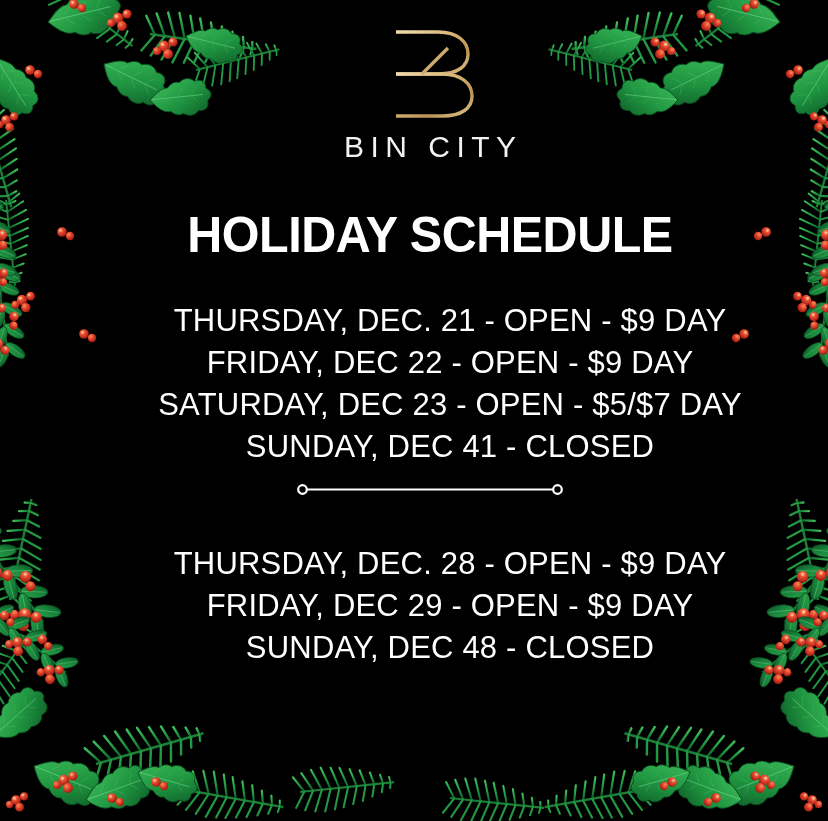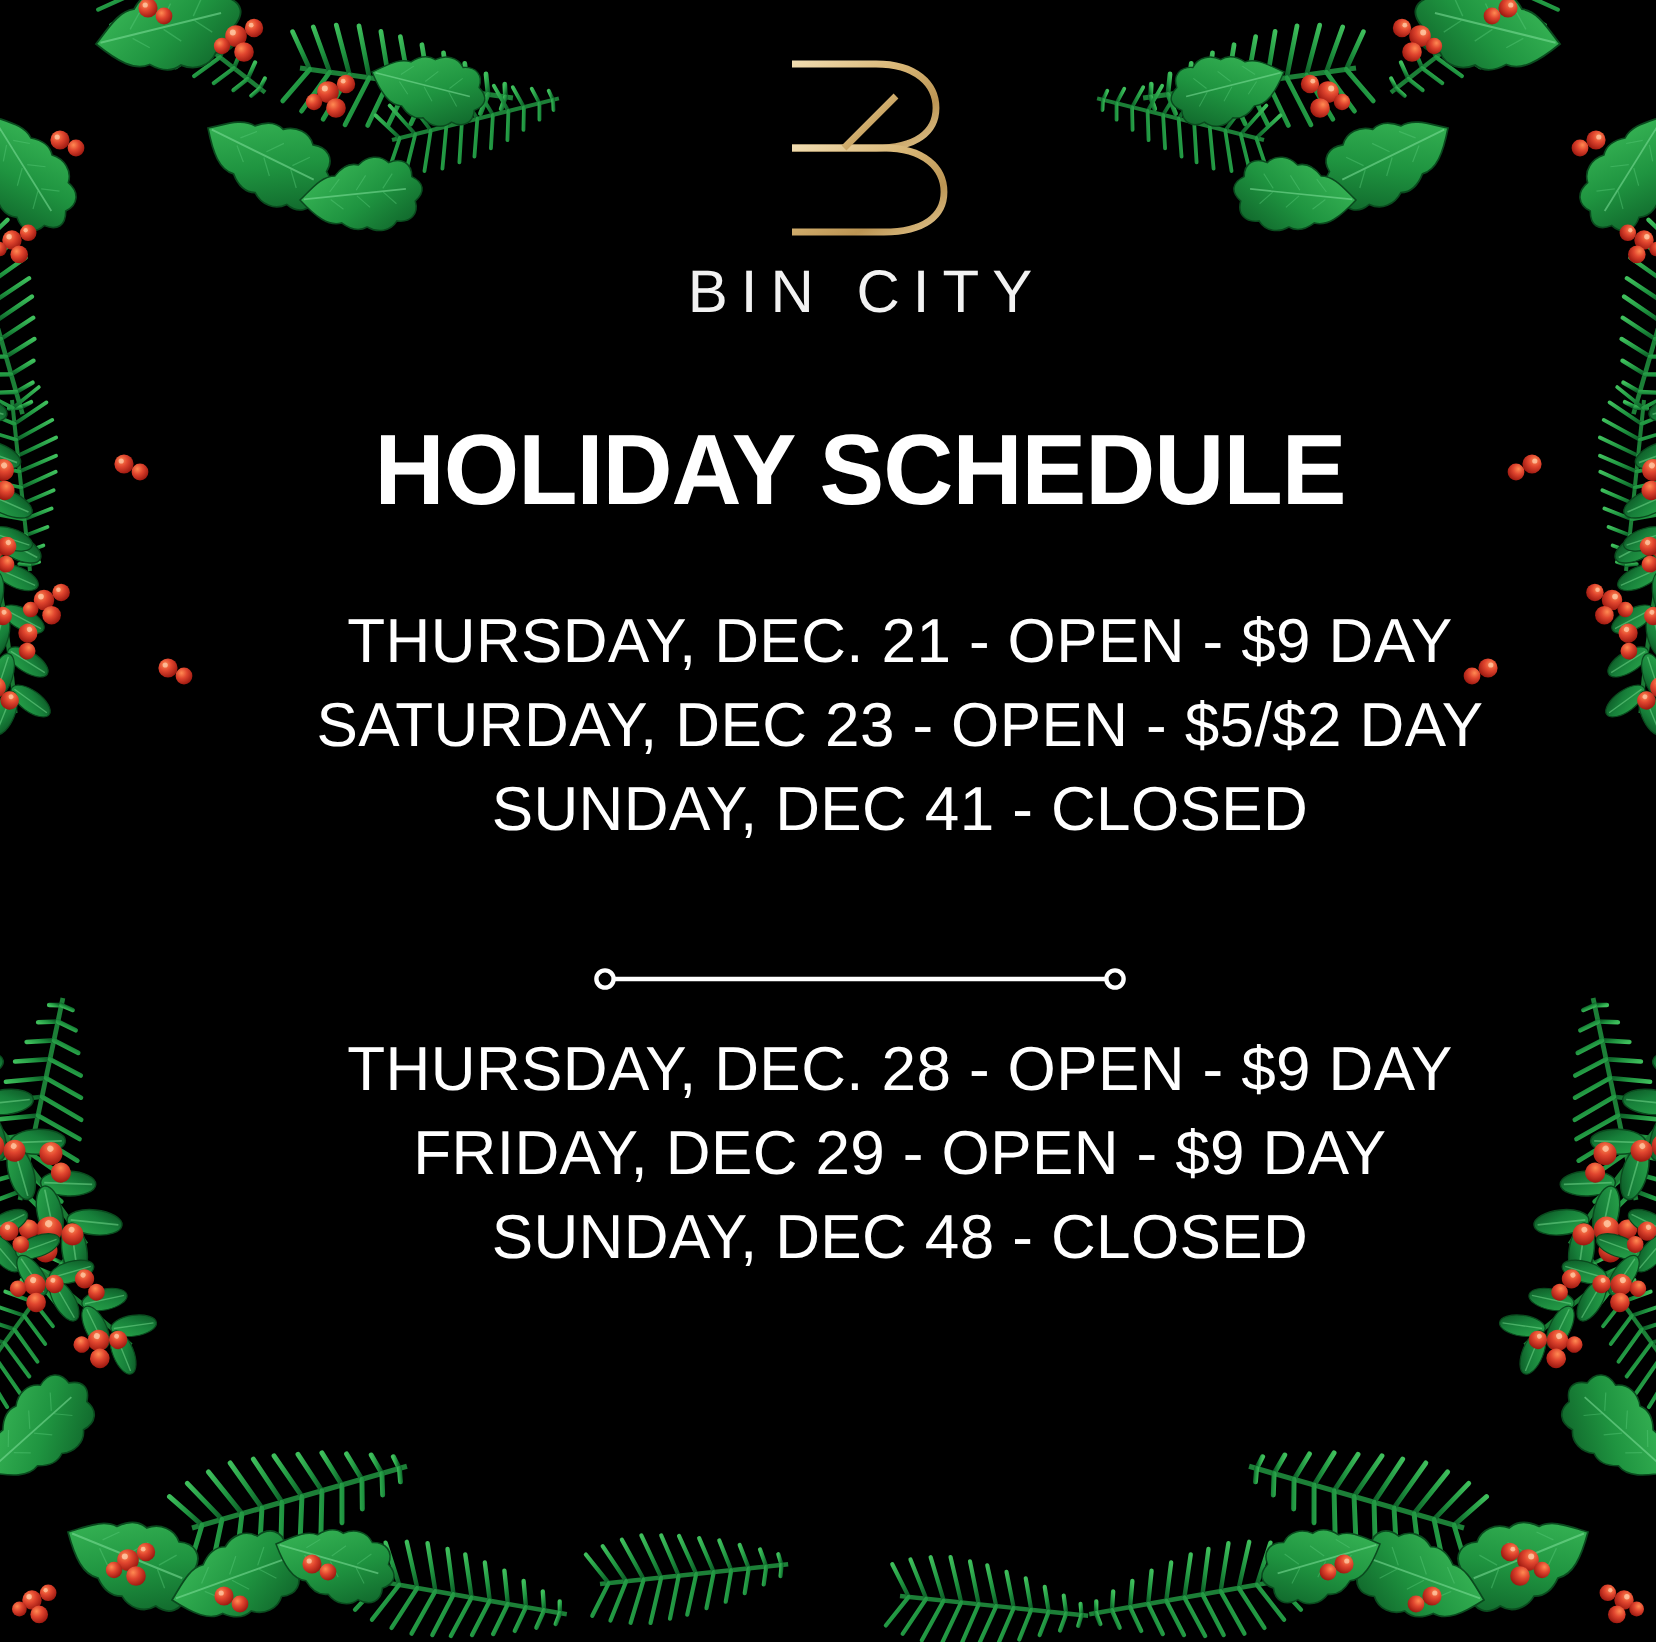--- a/index.html
+++ b/index.html
@@ -72,21 +72,21 @@
     transform:scaleX(0.97);
   }
 
   
   .schedule{
     position:absolute;
     left:84px;
     width:700px;
   }
   .schedule.block-one{ top:300px; }
-  .schedule.block-two{ top:514px; }
+  .schedule.block-two{ top:543px; }
   .sched-line{
     font-size:31px;
     font-weight:400;
     letter-spacing:0.2px;
     color:#ffffff;
     line-height:42px;
     white-space:nowrap;
     text-align:center;
   }
 
@@ -288,21 +288,22 @@
           <path d="M40,46 L66,20"></path>
         </g>
       </svg>
       <div class="brand-name">BIN CITY</div>
     </div>
 
     <div class="title">HOLIDAY SCHEDULE</div>
 
     <div class="schedule block-one">
       <div class="sched-line">THURSDAY, DEC. 21 - OPEN - $9 DAY</div>
-      <div class="sched-line">SATURDAY, DEC 23 - OPEN - $5/$2 DAY</div>
+      <div class="sched-line">FRIDAY, DEC 22 - OPEN - $9 DAY</div>
+      <div class="sched-line">SATURDAY, DEC 23 - OPEN - $5/$7 DAY</div>
       <div class="sched-line">SUNDAY, DEC 41 - CLOSED</div>
     </div>
 
     <svg class="divider" viewBox="0 0 266 13" aria-hidden="true">
       <line x1="7" y1="6.5" x2="259" y2="6.5" stroke="#ffffff" stroke-width="2.2"></line>
       <circle cx="5.5" cy="6.5" r="4.3" fill="#000000" stroke="#ffffff" stroke-width="2.2"></circle>
       <circle cx="260.5" cy="6.5" r="4.3" fill="#000000" stroke="#ffffff" stroke-width="2.2"></circle>
     </svg>
 
     <div class="schedule block-two">

